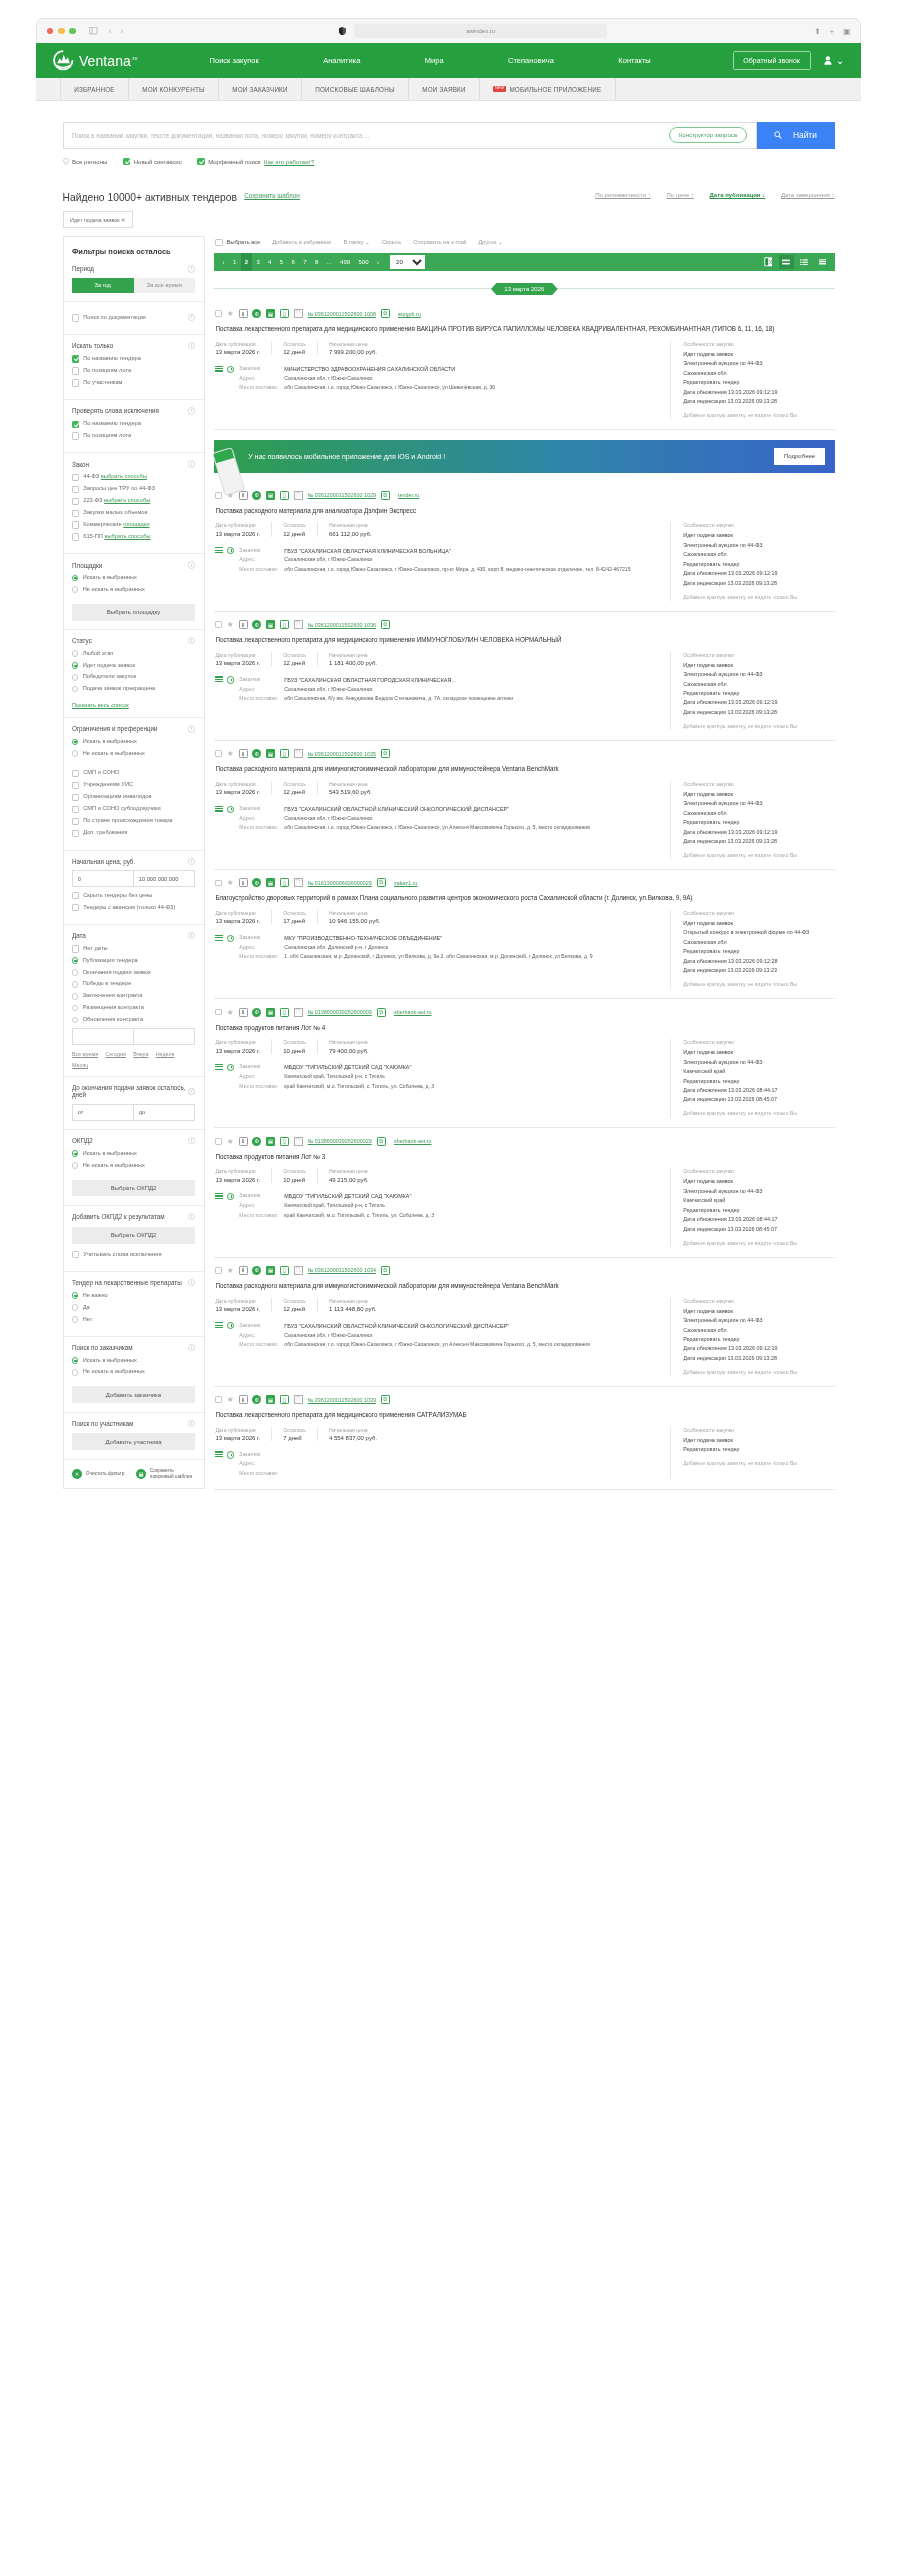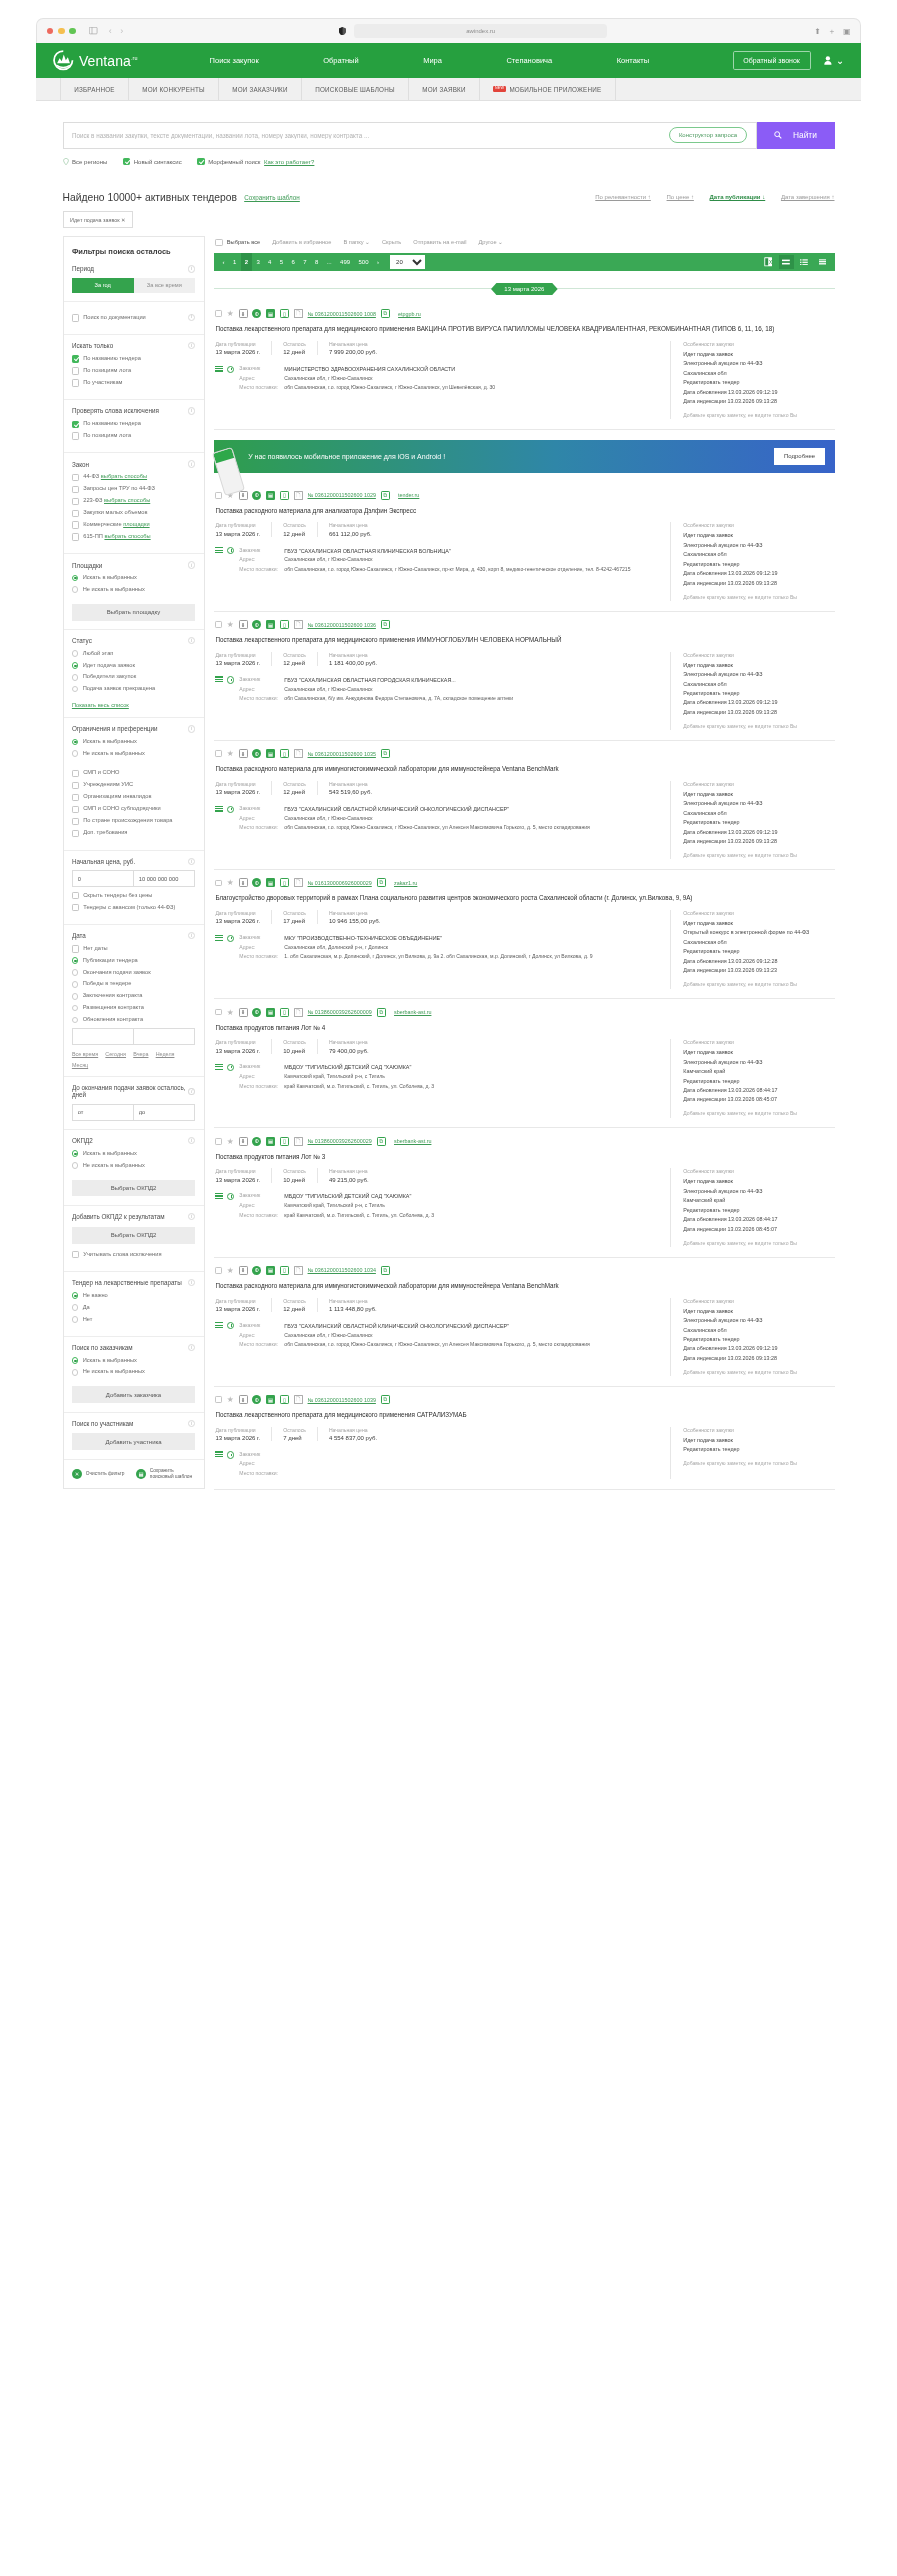--- a/index.html
+++ b/index.html
@@ -98,41 +98,41 @@
   .search-input-wrap input {
     flex: 1; border: none; outline: none; font-size: 6.3px; color: #333;
     font-family: inherit;
   }
   .search-input-wrap input::placeholder { color: #b3b3b3; }
   .constructor-pill {
     border: 0.6px solid #7cc98d; color: #4d9a60; border-radius: 12px;
     font-size: 6px; padding: 3.6px 9px; white-space: nowrap; cursor: pointer;
   }
   .find-btn {
-    background: #8b5cf6; color: #fff; border: none; width: 78px;
+    background: #3b82f6; color: #fff; border: none; width: 78px;
     font-size: 8.4px; display: flex; align-items: center; justify-content: center;
     gap: 11px; cursor: pointer; font-family: inherit;
   }
   .search-opts { display: flex; align-items: center; gap: 15.7px; margin-top: 9.7px; font-size: 6px; }
   .opt { display: flex; align-items: center; gap: 3.6px; color: #5d5d5d; cursor: pointer; }
   .cb {
     width: 7.2px; height: 7.2px; border: 0.6px solid #c6c6c6; background: #fff;
     border-radius: 1.2px; display: inline-block; flex: none; position: relative;
   }
   .cb.checked { background: #41b75a; border-color: #41b75a; }
   .cb.checked::after {
     content: ""; position: absolute; left: 1.8px; top: 0px; width: 2.4px; height: 4.2px;
     border: solid #fff; border-width: 0 1px 1px 0; transform: rotate(42deg);
   }
   .link-green { color: #3d9a55; text-decoration: underline; cursor: pointer; }
 
   
   .results-head {
     margin: 0 36px; padding: 13.3px 26.5px 0 26.5px;
-    display: flex; align-items: center;
+    display: flex; align-items: flex-start;
   }
   .results-title { font-size: 10.3px; color: #3a3a3a; font-weight: 400; }
   .results-head .save-tpl { font-size: 6.3px; margin-left: 7.2px; }
   .sort-links { margin-left: auto; display: flex; gap: 15.7px; font-size: 6px; }
   .sort-links span { color: #9a9a9a; text-decoration: underline; cursor: pointer; white-space: nowrap; }
   .sort-links span.active { color: #2e8c47; font-weight: bold; }
 
   .query-chip-row { margin: 0 36px; padding: 8.4px 26.5px 0 26.5px; }
   .query-chip {
     display: inline-flex; align-items: center; gap: 6px;
@@ -347,21 +347,21 @@
         <path d="M20 2 A18 18 0 1 0 38 20" fill="none" stroke="#fff" stroke-width="3.4"></path>
         <path d="M8 26 L13 16 L17 22 L21 9 L25 20 L29 14 L33 26 Z" fill="#fff"></path>
         <path d="M7 30 Q20 38 33 30" fill="none" stroke="#fff" stroke-width="3"></path>
       </svg>
       <span class="logo-text">
         <span>Ventana</span><sup>.ru</sup>
       </span>
     </div>
     <nav class="main-nav">
       <a>Поиск закупок</a>
-      <a>Обратный</a>
+      <a>Аналитика</a>
       <a>Мира</a>
       <a>Степановича</a>
       <a>Контакты</a>
     </nav>
     <div class="header-right">
       <div class="callback-btn">Обратный звонок</div>
       <div class="user-box">
         <svg width="7.8" height="9" viewBox="0 0 13 15">
           <circle cx="6.5" cy="4" r="3.6" fill="#fff"></circle>
             <path d="M0.5 14.5 C0.5 10 3 8.2 6.5 8.2 C10 8.2 12.5 10 12.5 14.5 Z" fill="#fff"></path>

